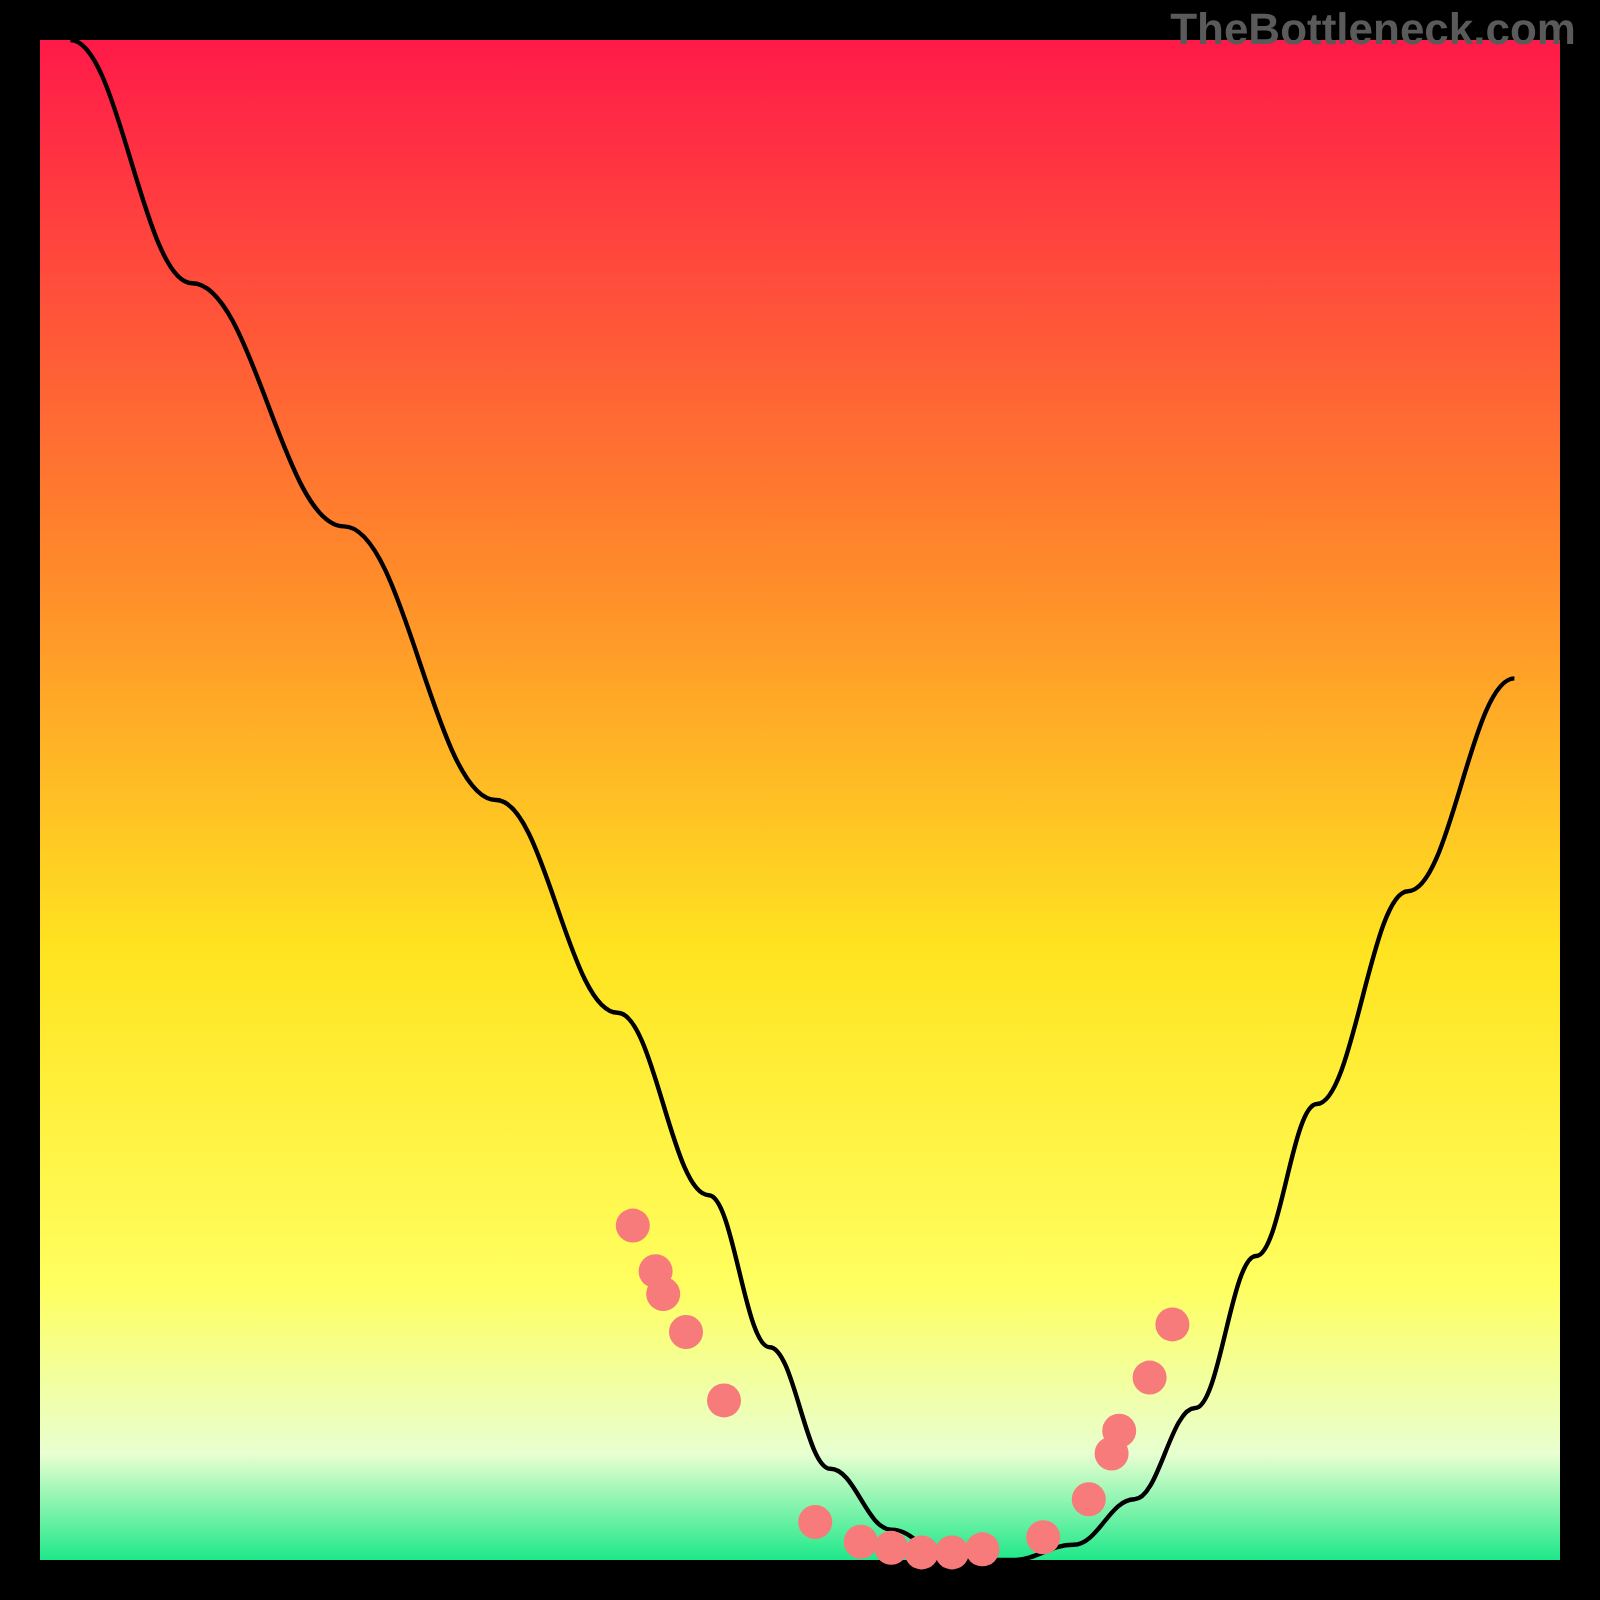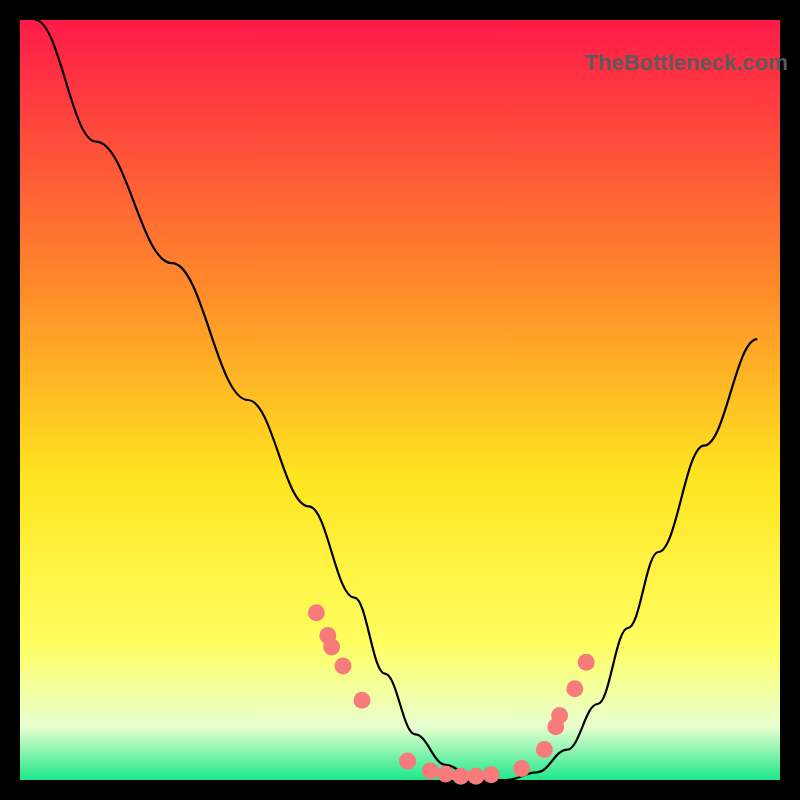--- a/index.html
+++ b/index.html
@@ -1,18 +1,18 @@
 <!DOCTYPE html>
 <html><head>
 <meta charset="utf-8">
 <style>
   * { margin: 0; padding: 0; box-sizing: border-box; }
   body { width: 800px; height: 800px; background: #000; position: relative; overflow: hidden; }
   .chart-container { position: absolute; top: 0; left: 0; width: 800px; height: 800px; }
-  .watermark { position: absolute; top: 2px; right: 12px; color: #5a5a5a; font-family: Arial, sans-serif; font-size: 22px; font-weight: bold; z-index: 10; margin-top: 48px; }
+  .watermark { position: absolute; top: 2px; right: 12px; color: #5a5a5a; font-family: Arial, sans-serif; font-size: 22px; font-weight: bold; z-index: 10; }
   svg { display: block; }
 </style>
 </head>
 <body>
 
 <div class="watermark">TheBottleneck.com</div>
 
 <div class="chart-container">
   <svg id="chart-svg" width="800" height="800" viewBox="0 0 800 800">
     <defs>

